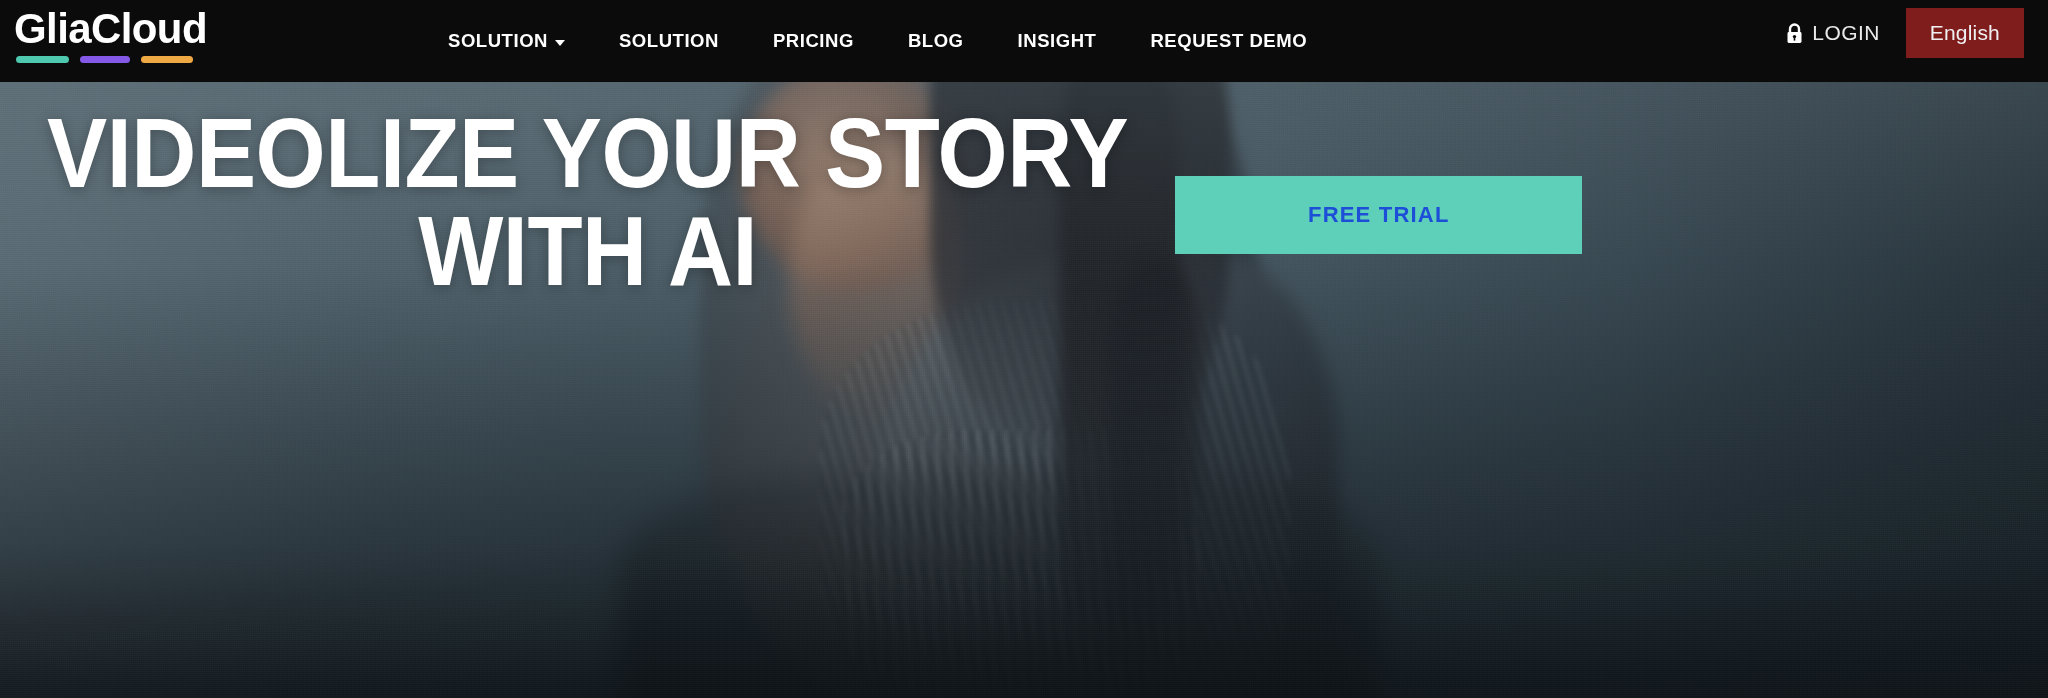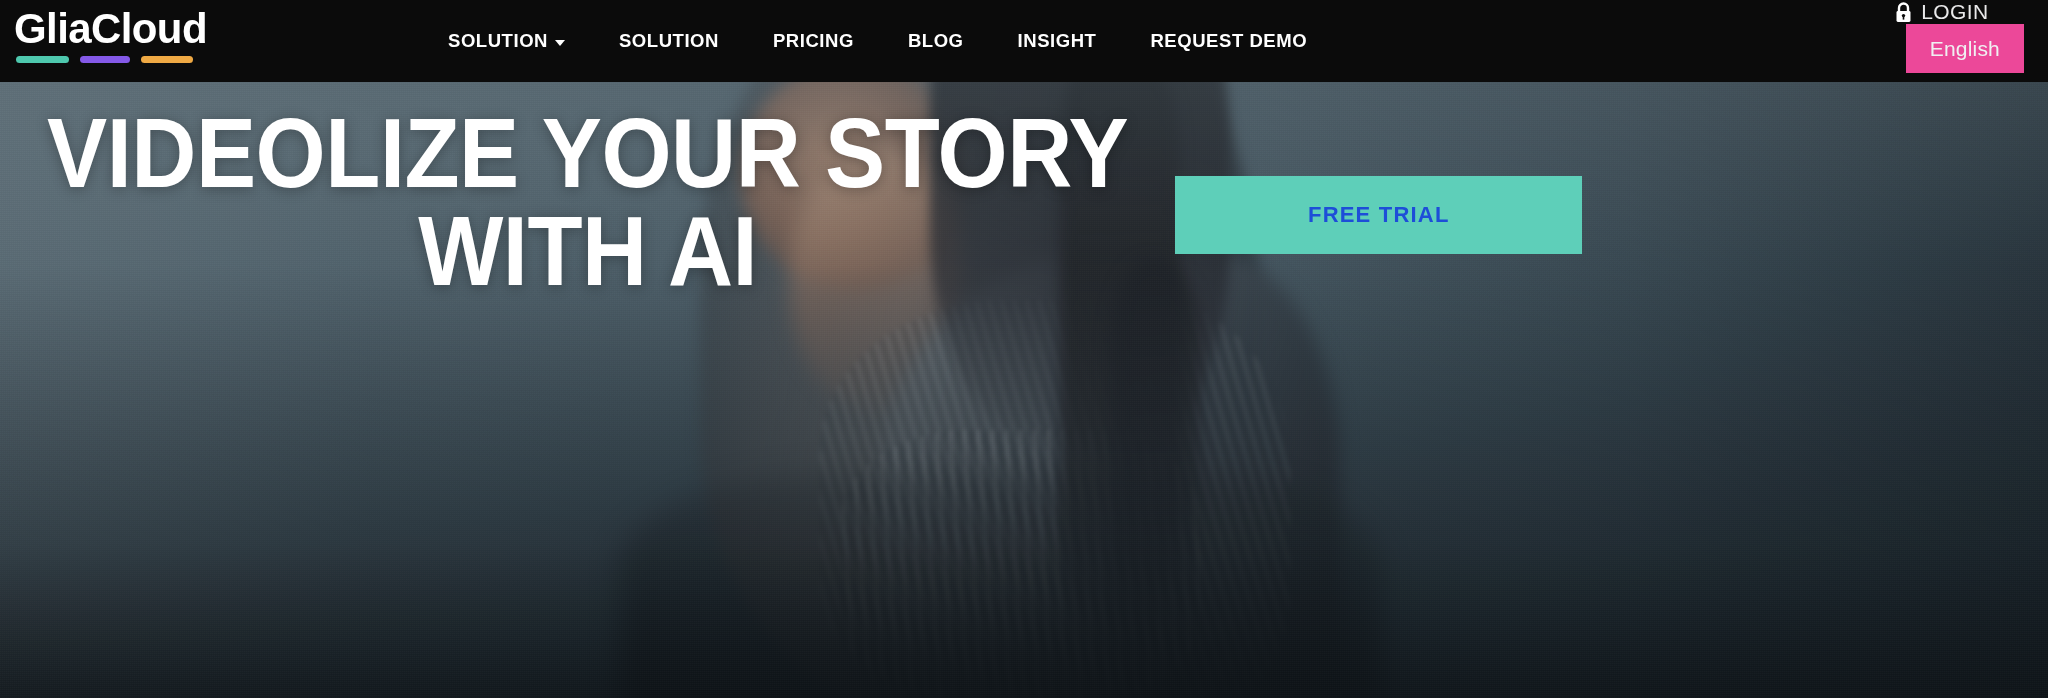--- a/index.html
+++ b/index.html
@@ -157,21 +157,21 @@
   .nav-item.first { padding-left:0; }
   .nav-item.demo { color:#5fcfb6; }
   .caret {
     width:0; height:0; border-left:5.5px solid transparent;
     border-right:5.5px solid transparent; border-top:6px solid #ffffff;
     margin-top:3px;
   }
 
   .header-right {
     position:absolute; right:0; top:0; height:66px;
-    display:flex; align-items:center;flex-direction:column;
+    display:flex; align-items:center;
   }
   .login {
     display:flex; align-items:center; gap:9px;
     color:#e9e9ea; font-size:21px; letter-spacing:.4px;
     cursor:pointer; padding-right:26px;
   }
   .lock-icon { display:block; }
   .lang-btn {
     background:#585a69; color:#f0f0f2;
     font-size:21px; letter-spacing:.2px;
@@ -280,21 +280,21 @@
     <div class="header-right">
       <div class="login">
         <svg class="lock-icon" width="17" height="21" viewBox="0 0 17 21">
           <path d="M4 9V6a4.5 4.5 0 0 1 9 0v3" fill="none" stroke="#ffffff" stroke-width="2.4"></path>
           <rect x="1.5" y="9" width="14" height="11" rx="1.4" fill="#ffffff"></rect>
           <circle cx="8.5" cy="13.6" r="1.7" fill="#0b0b0b"></circle>
           <rect x="7.7" y="14.2" width="1.6" height="3.4" fill="#0b0b0b"></rect>
         </svg>
         <span>LOGIN</span>
       </div>
-      <button class="lang-btn" style="background: #ec4899; margin-left: 44px;">English</button>
+      <button class="lang-btn" style="background: #7f1d1d;">English</button>
     </div>
   </div>
 
   <div class="hero-content">
     <h1 class="headline">
       <span>VIDEOLIZE YOUR STORY</span><br>
       <span>WITH AI</span>
     </h1>
     <div class="cta-wrap">
       <button class="cta-btn" style="background: rgb(94, 207, 185);">FREE TRIAL</button>

